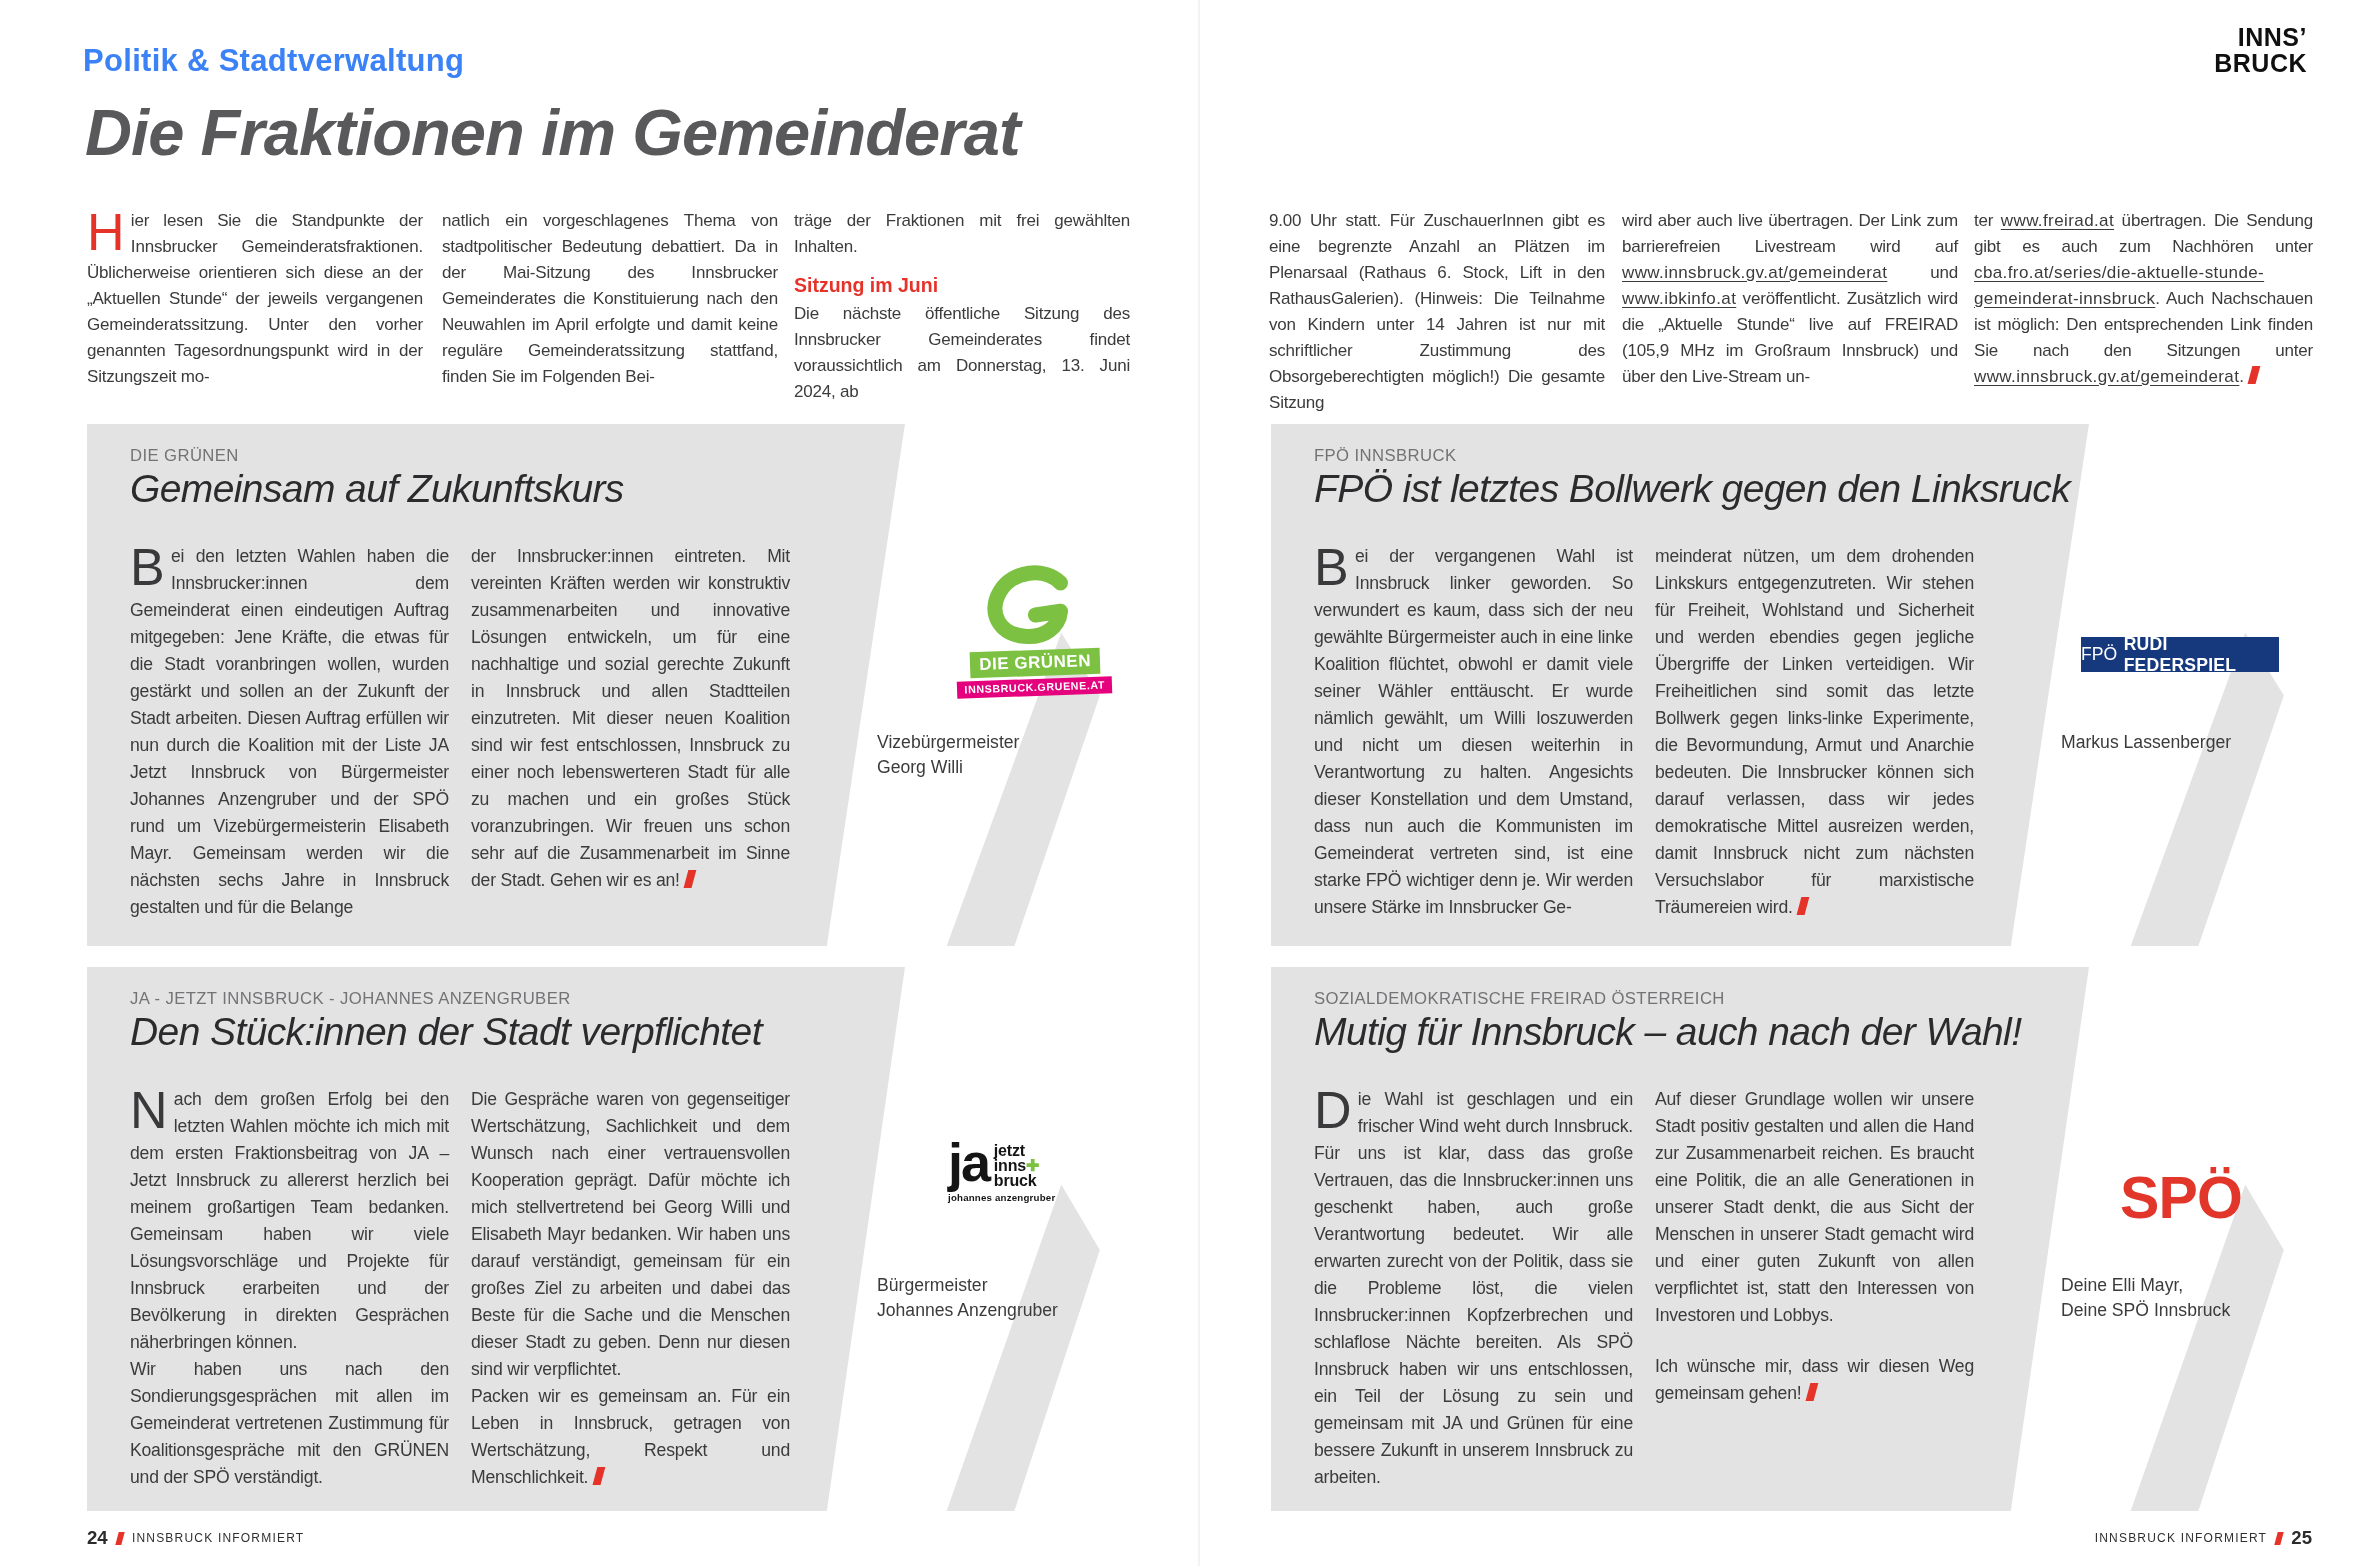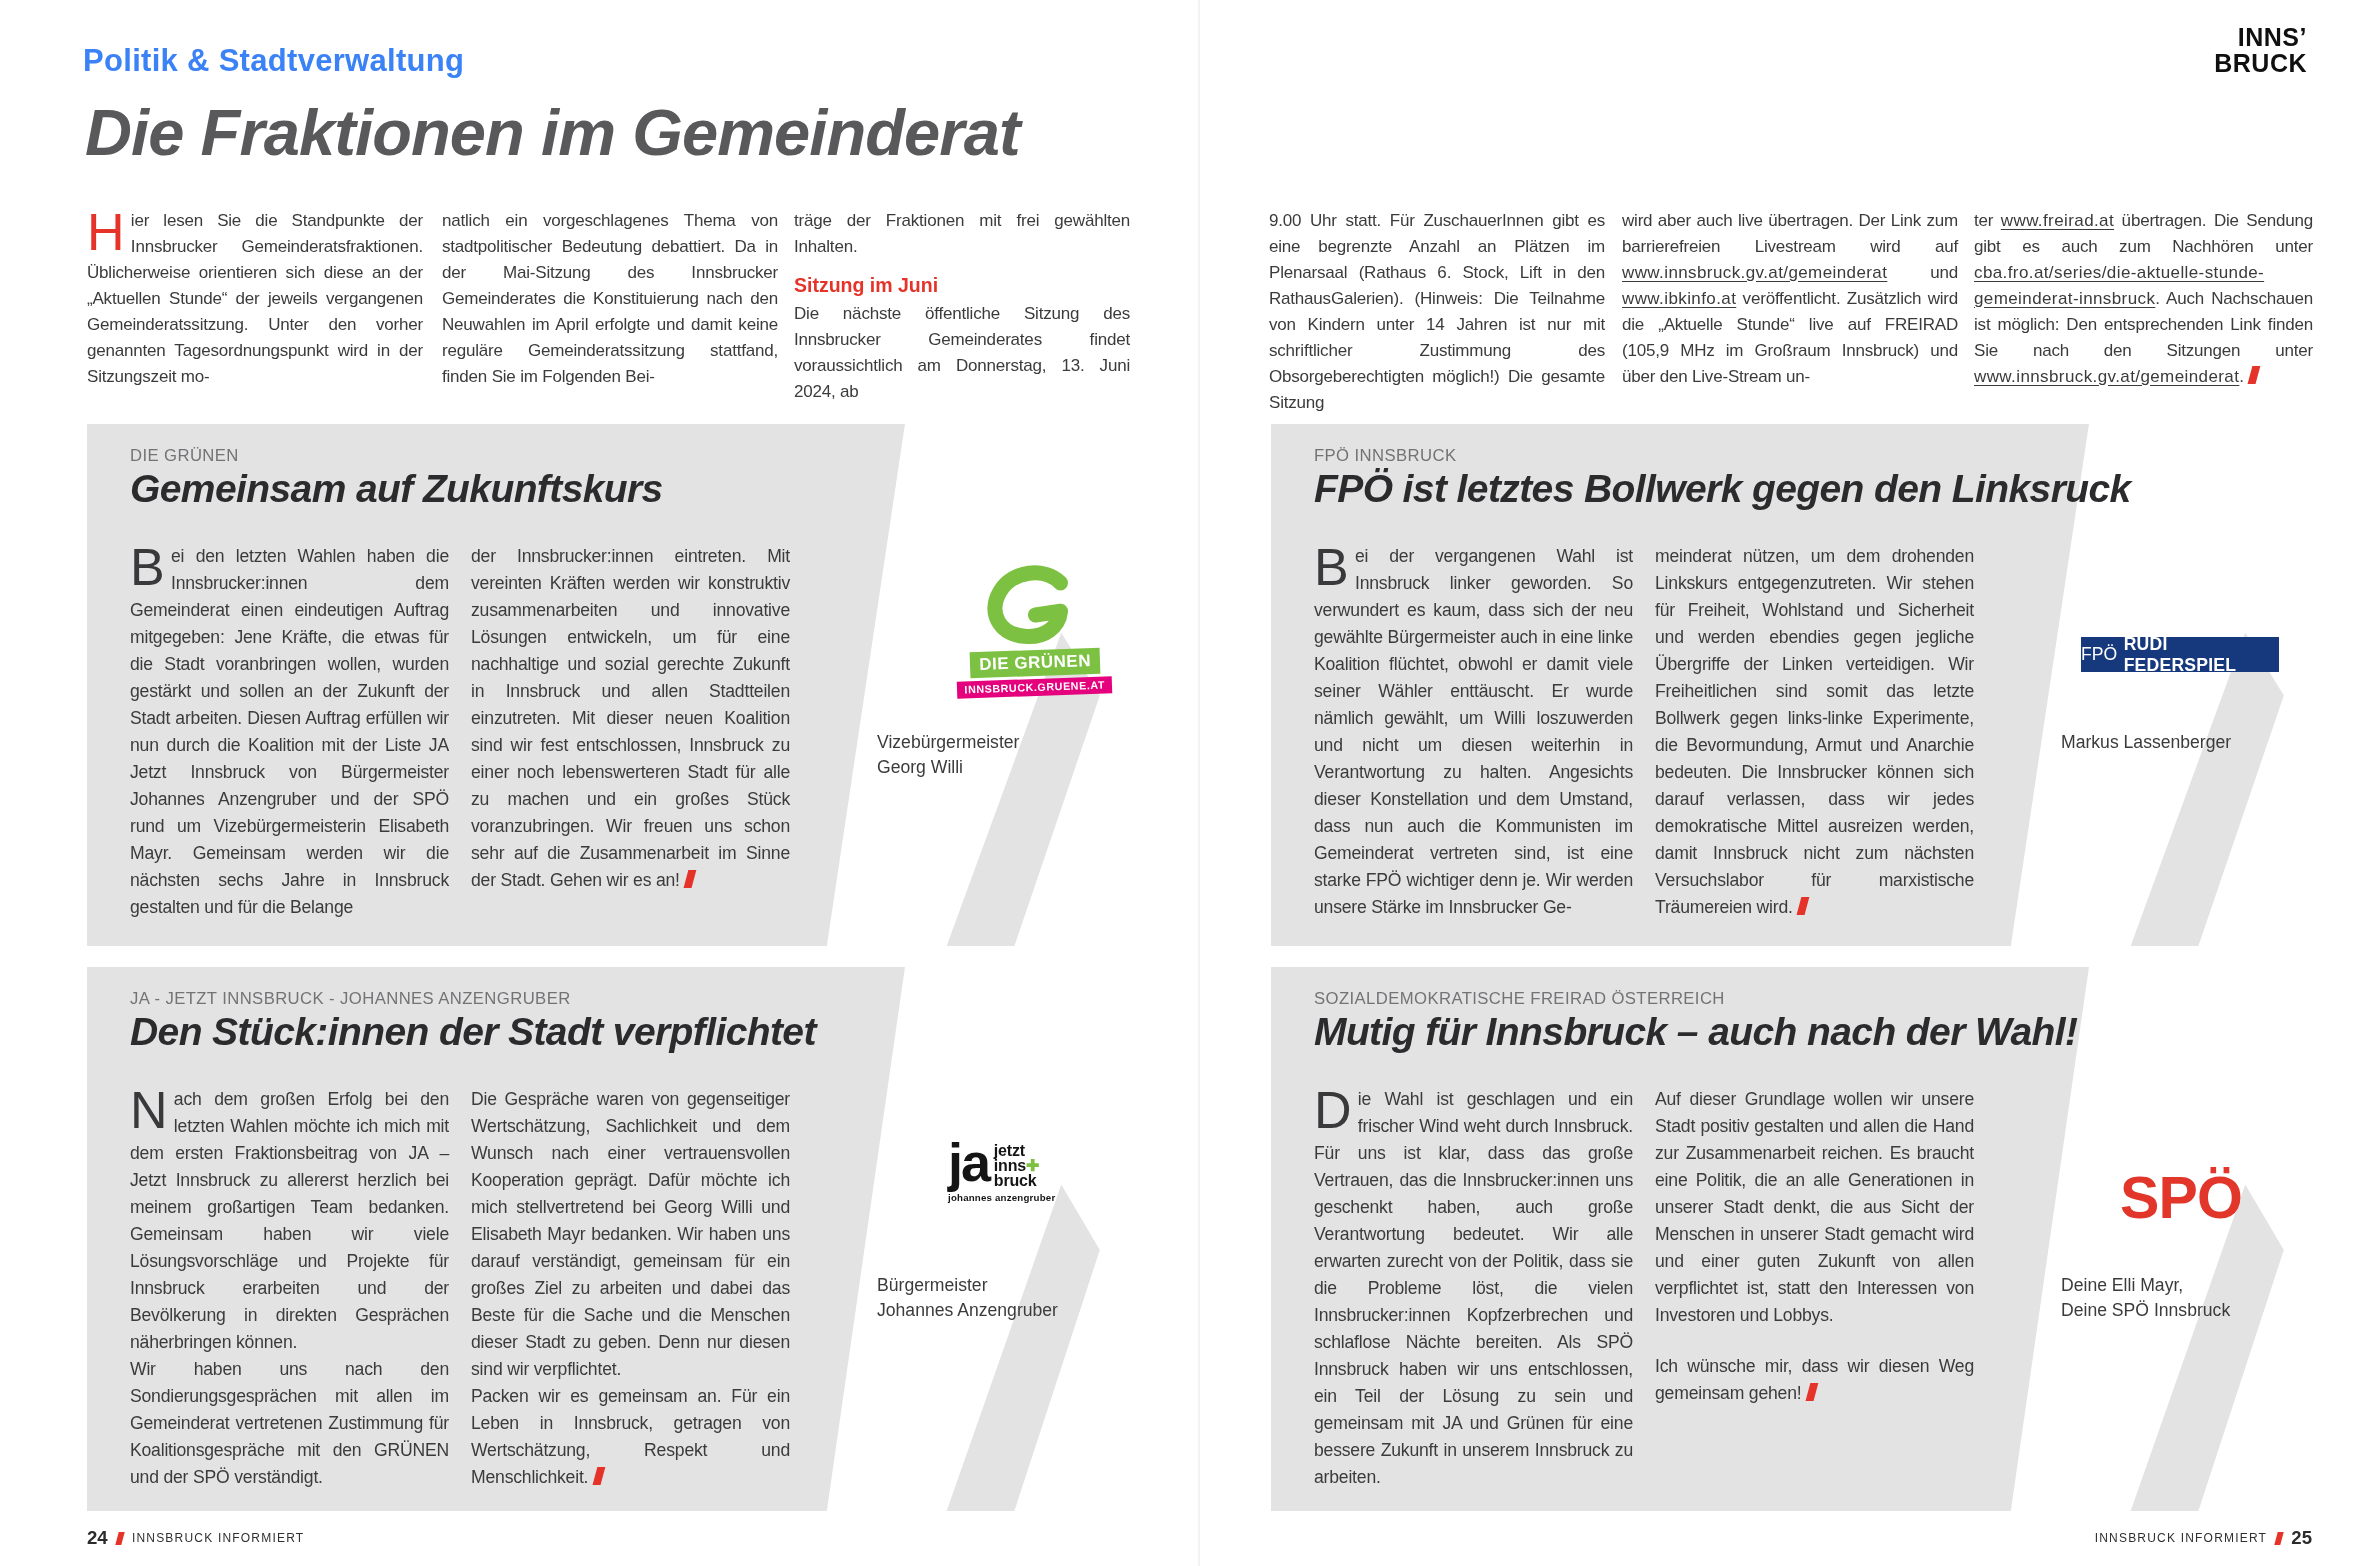--- a/index.html
+++ b/index.html
@@ -25,21 +25,21 @@
   .para.subhead{ color:var(--red); font-weight:700; font-size:19.5px; text-align:left; margin:12px 0 2.8px; letter-spacing:0;}
   .dropcap{ float:left; font-size:52px; line-height:43px; padding:2.8px 6.5px 0 0; color:#39393b; font-weight:400;}
   .intro-col .dropcap{ color:var(--red); }
   .link{ text-decoration:underline; text-underline-offset:2.8px; letter-spacing:0.4px; overflow-wrap:break-word;}
   .slash-mark{ display:inline-block; width:8.3px; height:17.6px; background:var(--red); transform:skewX(-15deg); margin-left:6.5px; vertical-align:-1.9px;}
   
   .party-box{ background:var(--gray); overflow:hidden;}
   .white-cut{ position:absolute; inset:0; background:#fff; clip-path:polygon(78.5% 0%, 100% 0%, 100% 100%, 71% 100%); }
   .gray-slash{ position:absolute; inset:0; background:var(--gray); clip-path:polygon(93.5% 40%, 97.2% 52%, 89% 100%, 82.5% 100%);}
   .kicker{ left:43px; top:22px; font-size:16.7px; color:#737376; letter-spacing:0.4px; z-index:2;}
-  .box-title{ left:43px; top:43px; font-size:39px; font-weight:700; font-style:italic; color:#2b2b2d; letter-spacing:-0.6px; z-index:2; white-space:nowrap;}
+  .box-title{ left:43px; top:43px; font-size:39px; font-weight:400; font-style:italic; color:#2b2b2d; letter-spacing:-0.6px; z-index:2; white-space:nowrap;}
   .bcol{ top:119px; width:319px; font-size:17.6px; line-height:27px; letter-spacing:-0.2px; text-align:justify; z-index:2;}
   .bcol.c1{left:43px;} .bcol.c2{left:384px;}
   .caption{ left:790px; top:306px; font-size:17.6px; line-height:25px; z-index:3; color:#3b3b3c;}
   .logo{ z-index:3;}
   
   .gruene-logo{ left:846px; top:141px; width:204px; text-align:center;}
   .gruene-bar1{ display:inline-block; background:var(--green); color:#fff; font-weight:700; font-size:17px; padding:2.8px 9.3px 3.7px; transform:rotate(-2deg); letter-spacing:0.5px;}
   .gruene-bar2{ display:inline-block; background:var(--magenta); color:#fff; font-weight:700; font-size:10.7px; padding:1.9px 7.4px 2.8px; transform:rotate(-2deg); margin-top:1.9px; letter-spacing:0.6px;}
   
   .fpoe-logo{ left:810px; top:213px; width:198px; height:35px; background:var(--blue); color:#fff; display:flex; align-items:center; justify-content:center; gap:6.5px; font-size:17.6px;}

